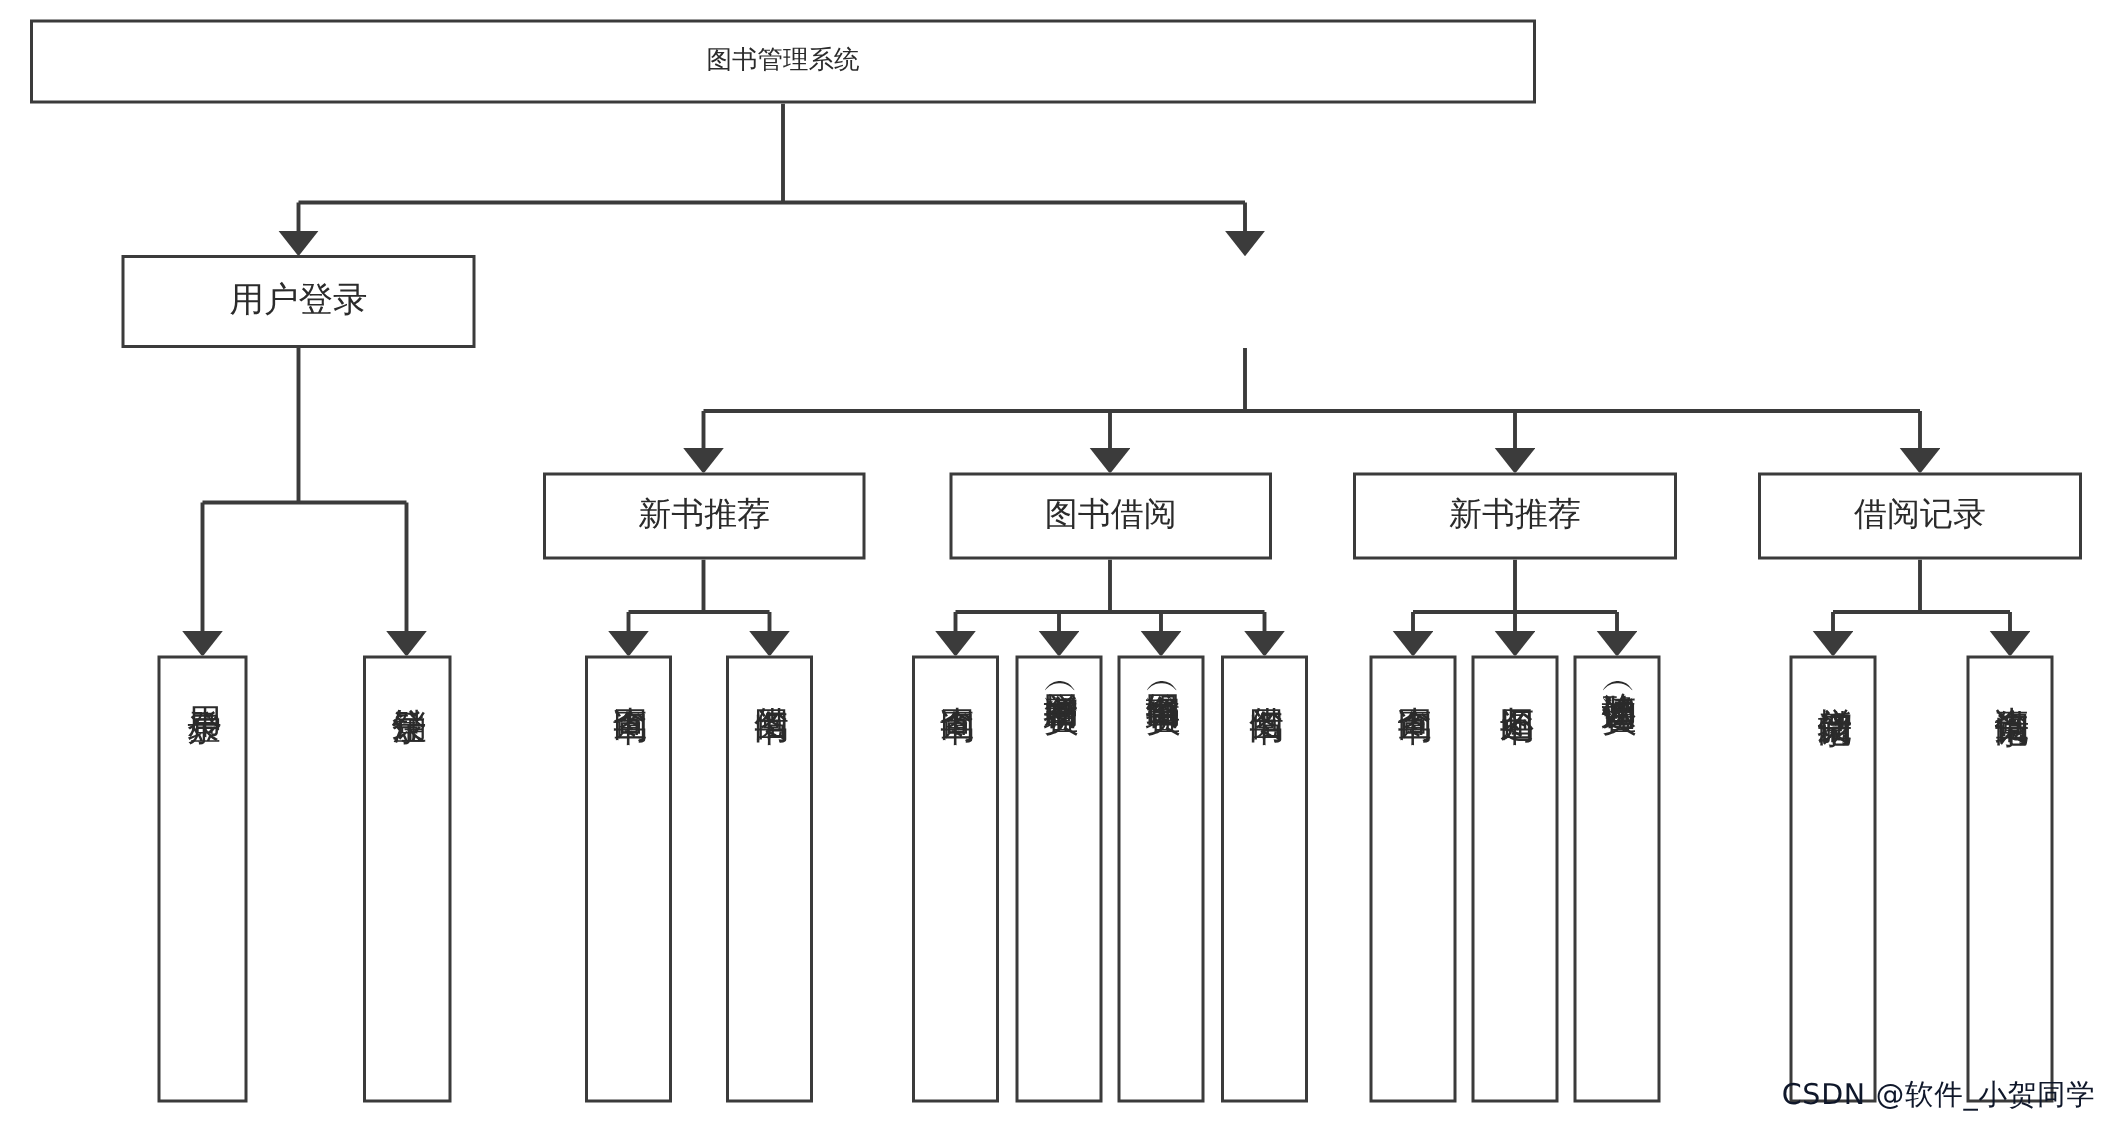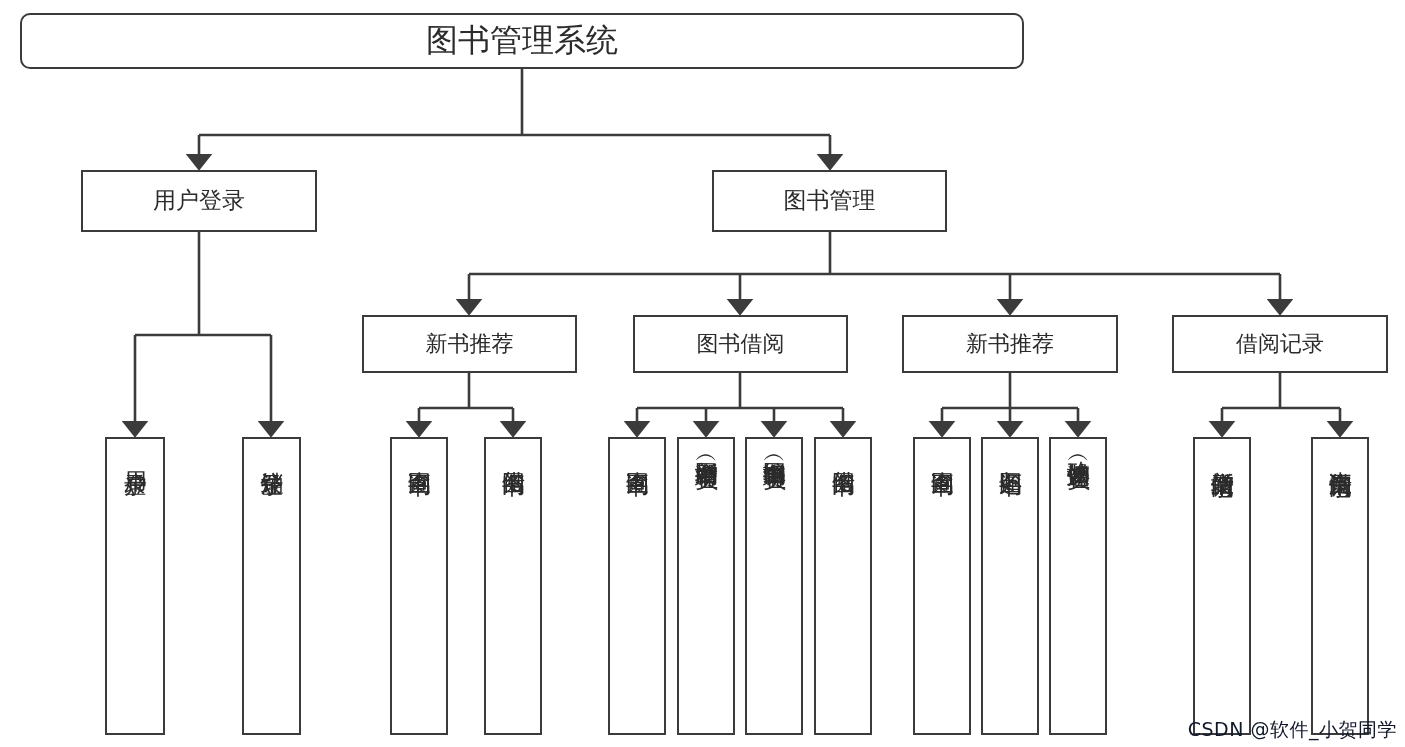--- a/index.html
+++ b/index.html
@@ -20,21 +20,21 @@
     position:absolute;
     box-sizing:border-box;
     background:#ffffff;
     border:2px solid #3b3b3b;
     display:flex;
     align-items:center;
     justify-content:center;
     color:#2b2b2b;
     line-height:1.12;
   }
-  .node.root{ font-size:32px;border-radius:10px; }
+  .node.root{ font-size:17px; }
   .node.lvl1{ font-size:23px; }
   .node.lvl2{ font-size:22px; }
 
   
   .node.leaf{
     font-size:23px;
     align-items:flex-start;
     justify-content:center;
     padding-top:14px;
   }
@@ -114,23 +114,20 @@
   </svg>
 
   <div class="node root" style="left:20px;top:13px;width:1004px;height:56px;">
     <span>图书管理系统</span>
   </div>
 
   <div class="node lvl1" style="left:81px;top:170px;width:236px;height:62px;">
     <span>用户登录</span>
   </div>
 
-  <div class="node lvl1" style="left:712px;top:170px;width:235px;height:62px;">
-    <span>图书管理</span>
-  </div>
 
   <div class="node lvl2" style="left:362px;top:315px;width:215px;height:58px;">
     <span>新书推荐</span>
   </div>
 
   <div class="node lvl2" style="left:633px;top:315px;width:215px;height:58px;text-align:center;">
     <span>图书借阅</span>
   </div>
 
   <div class="node lvl2" style="left:902px;top:315px;width:216px;height:58px;">

